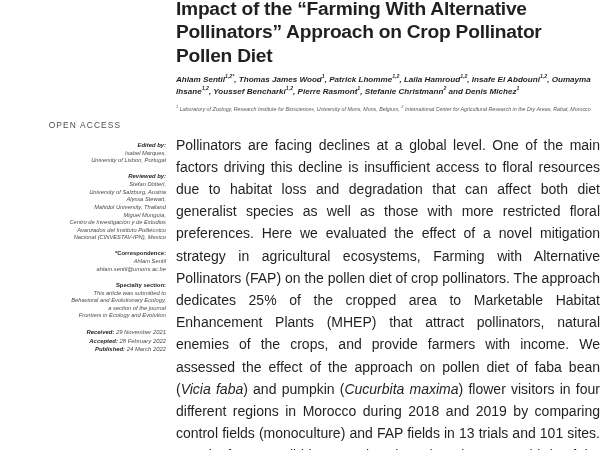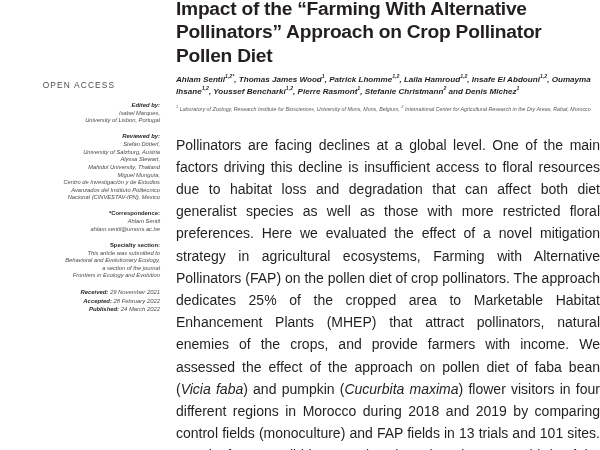--- a/index.html
+++ b/index.html
@@ -19,25 +19,25 @@
   .page {
     position: absolute;
     inset: 0;
     background: #ffffff;
     display: block;
   }
 
   
   .sidebar {
     position: absolute;
-    left: 2px;
+    left: 8px;
     top: 0;
     width: 168px;
     height: 450px;
-    padding-top: 80px;
+    padding-top: 120px;
     box-sizing: border-box;
     text-align: right;
   }
   .sidebar-inner {
     padding-right: 10px;
   }
   .open-access {
     font-size: 8.4px;
     letter-spacing: 1.15px;
     color: #4d4d4f;

